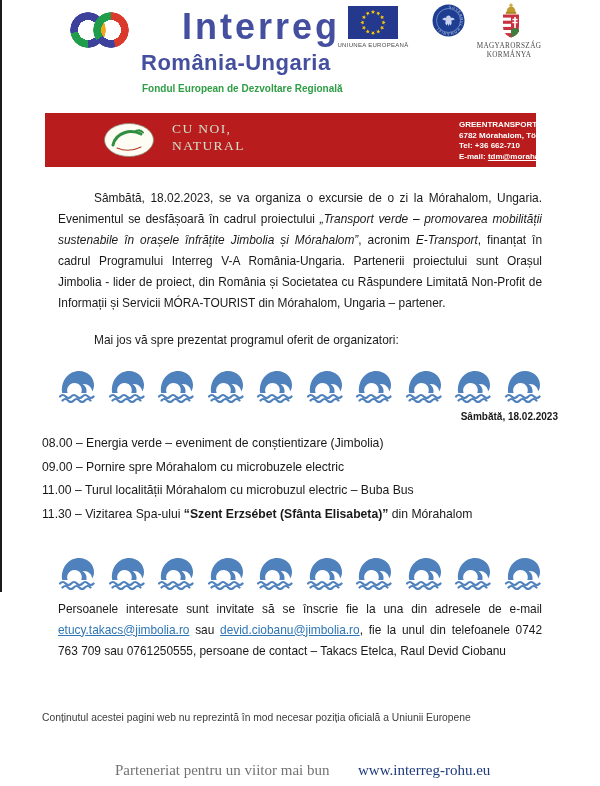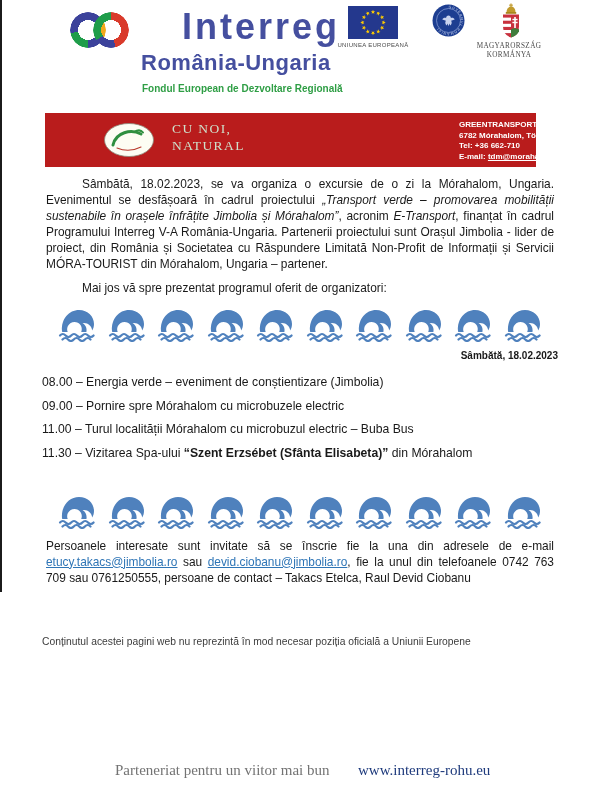--- a/index.html
+++ b/index.html
@@ -33,21 +33,21 @@
   .stripe-blue{position:absolute;left:563px;top:0;width:17px;height:54px;background:#17568e;}
   .oval-logo{position:absolute;left:58px;top:9px;width:52px;height:36px;}
   .slogan{position:absolute;left:127px;top:8px;font-family:"Liberation Serif",serif;
     font-size:13.5px;line-height:16.5px;letter-spacing:1.4px;color:#cfe0cb;}
   .banner-contact{position:absolute;left:414px;top:7px;width:150px;
     font-size:8px;font-weight:bold;line-height:10.6px;color:#ffffff;}
   .banner-contact a{color:#ffffff;text-decoration:underline;}
 
   
   .content{position:absolute;left:42px;top:172px;width:516px;}
-  .para{margin:4px;text-align:justify;font-size:11.9px;line-height:16px;}
+  .para{margin:16px;text-align:justify;font-size:11.9px;line-height:21px;}
   .indent{text-indent:36px;}
   .lead{margin-top:8px;}
   .it{font-style:italic;}
   .waves{display:flex;justify-content:space-between;width:486px;margin:10px auto 0;}
   .waves.second{margin-top:33px;}
   .wave{width:40px;height:36px;display:inline-block;}
   .date-title{margin-top:7px;text-align:right;font-weight:bold;font-size:10px;line-height:14px;}
   .sched{margin-top:9.5px;font-size:12.2px;line-height:14px;}
   .sched.first{margin-top:12px;}
   .contact-para{margin-top:9px;}

